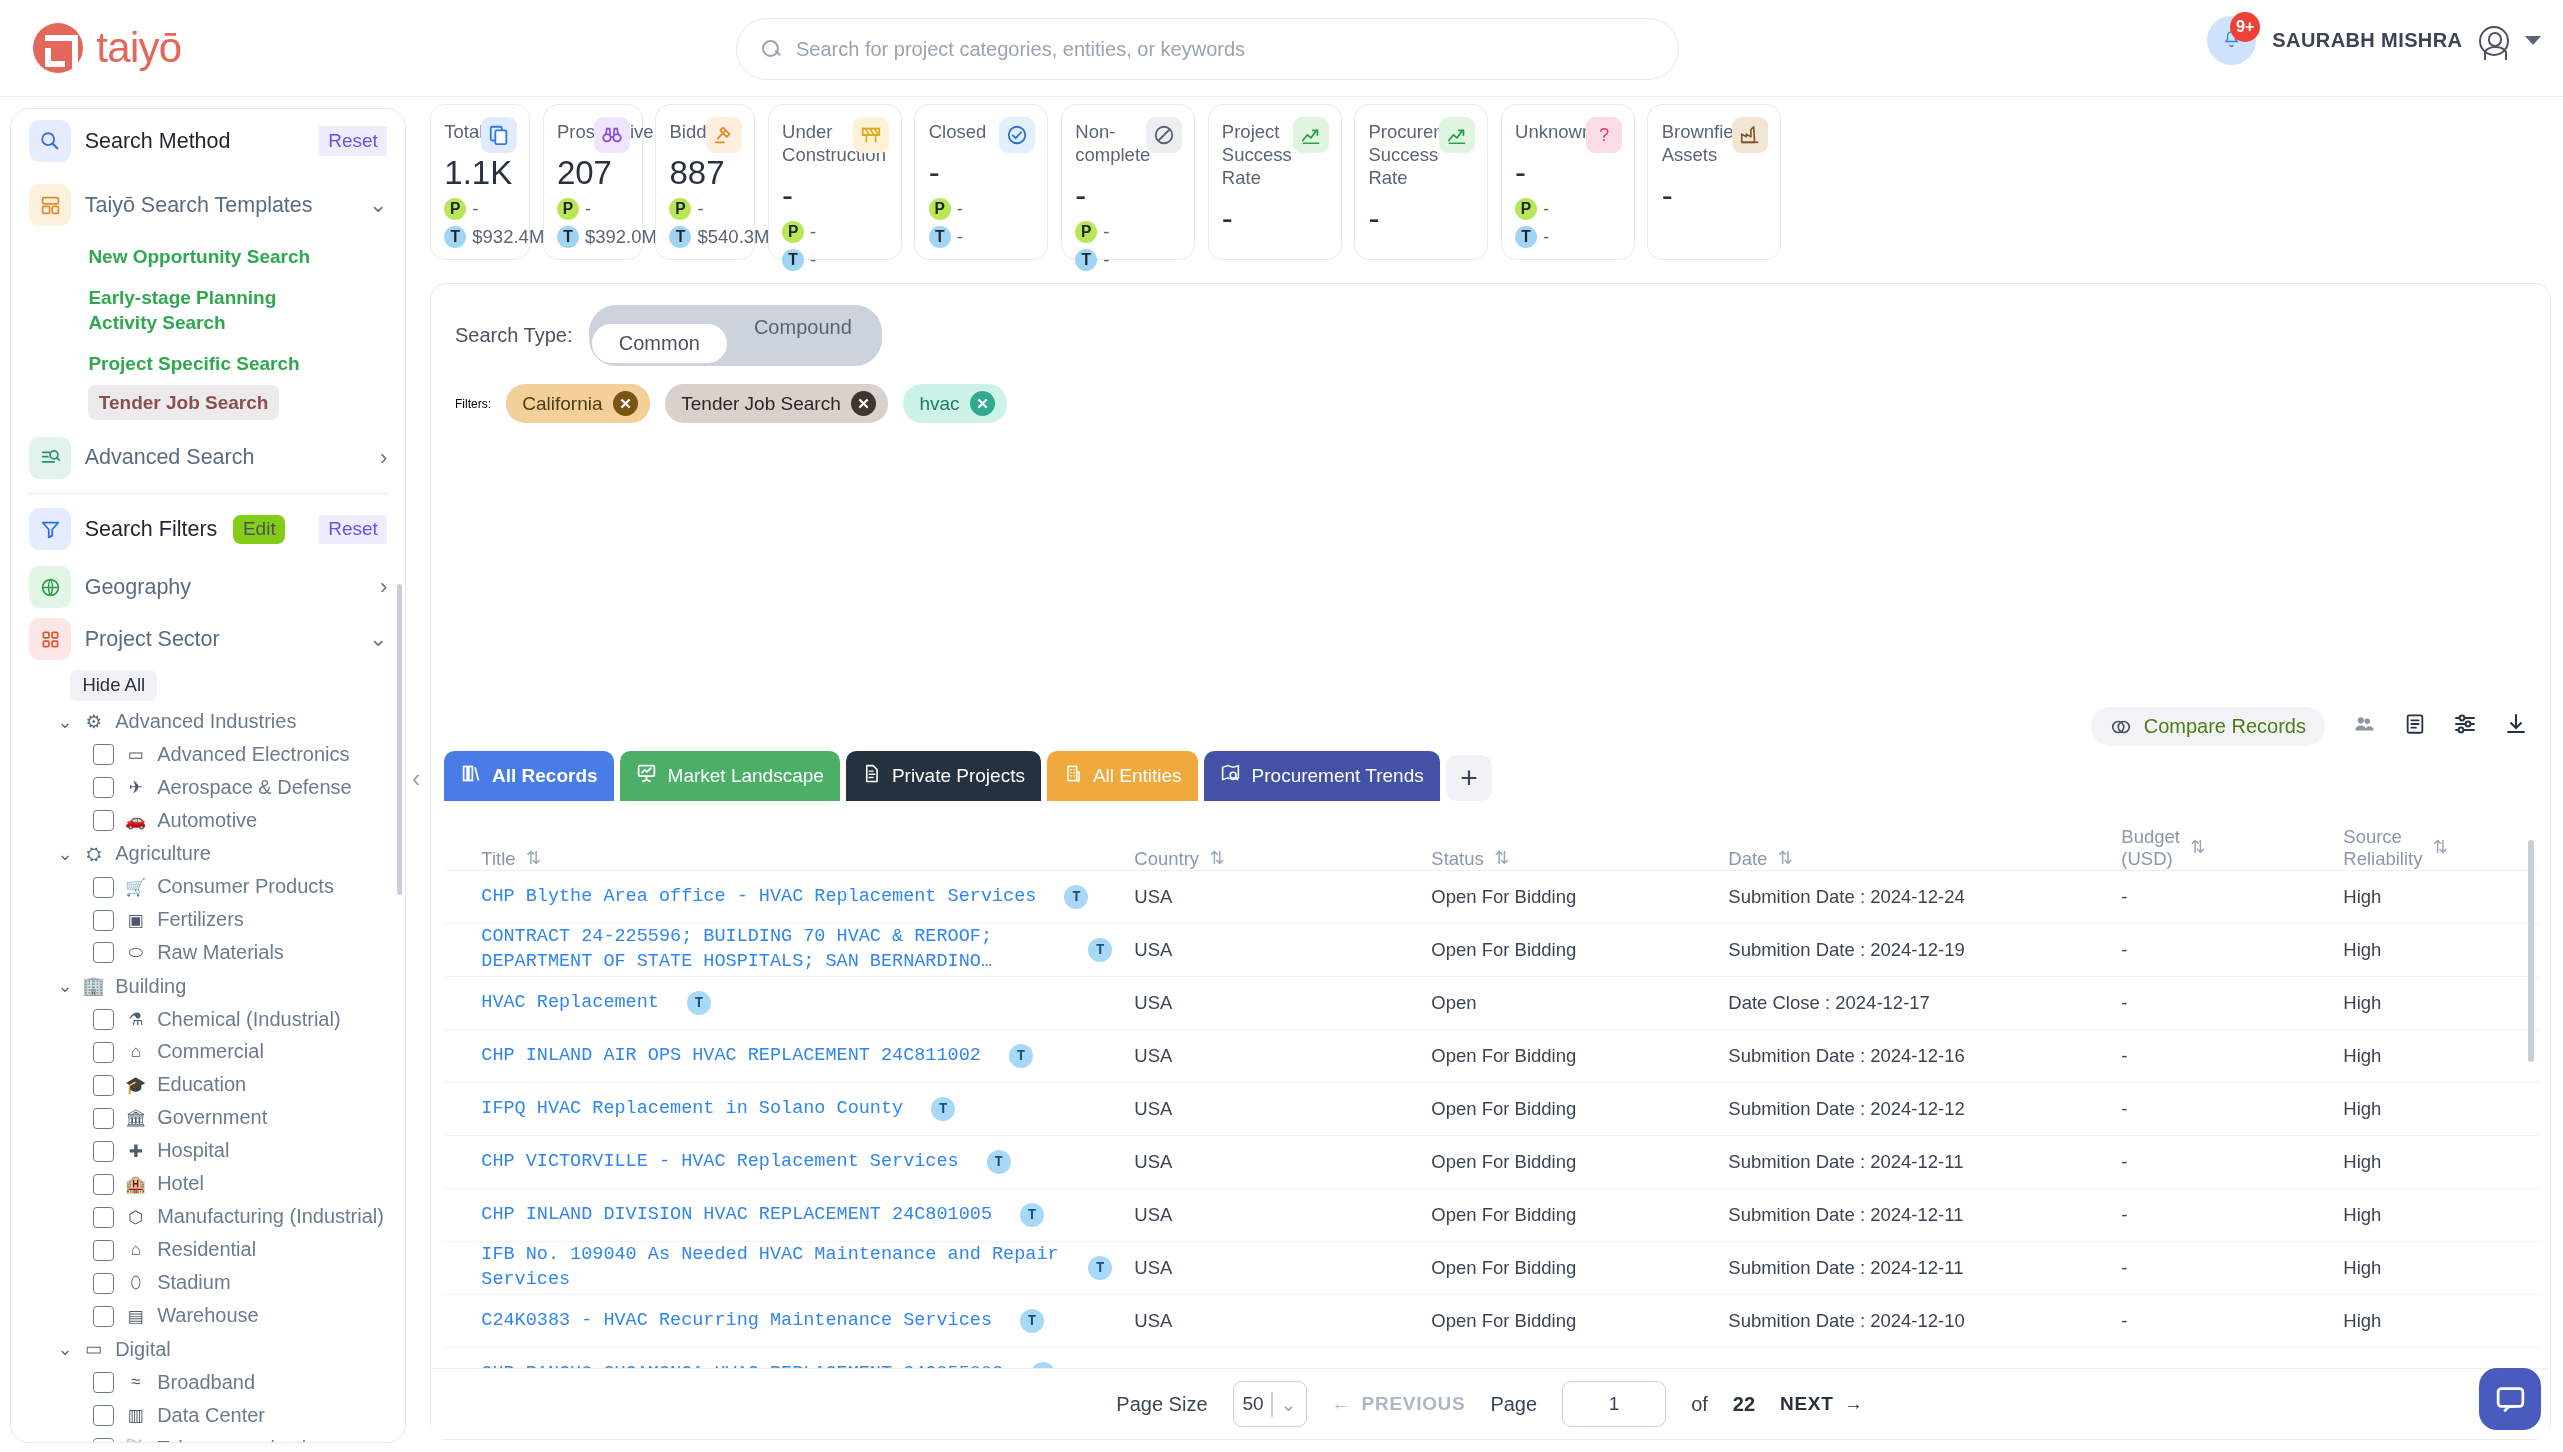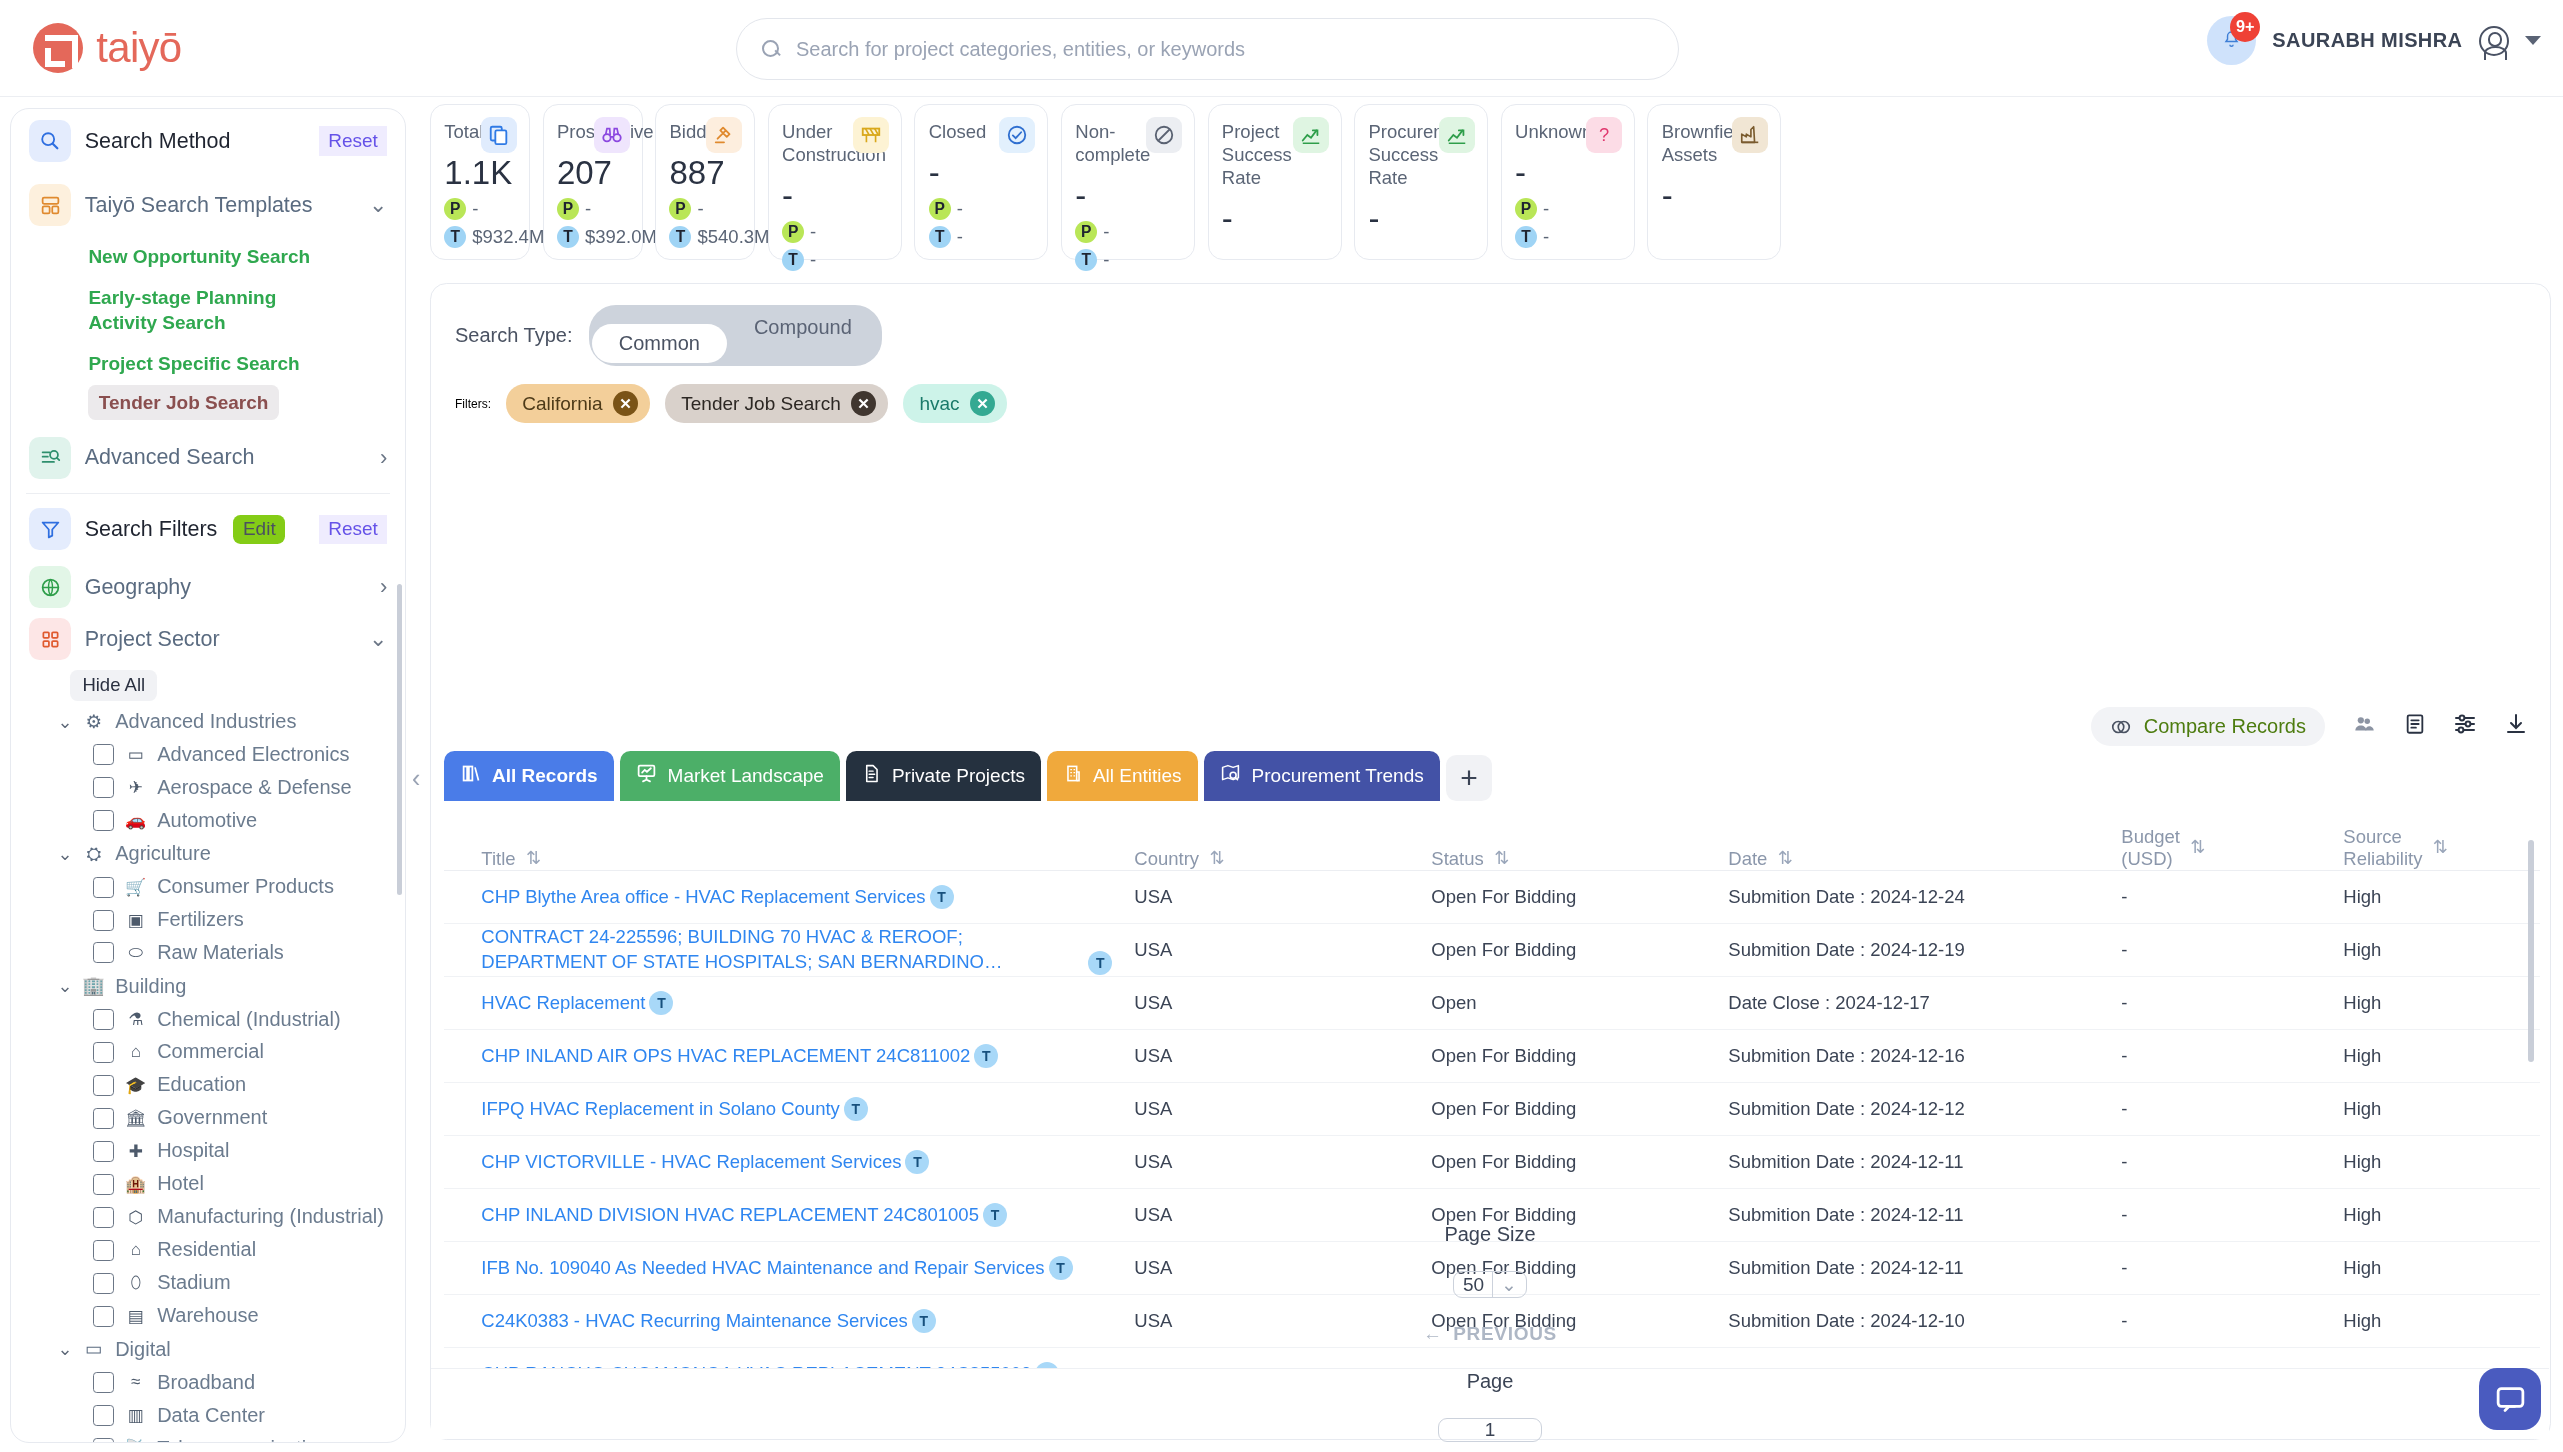--- a/index.html
+++ b/index.html
@@ -146,36 +146,36 @@
   .tab.t5 { background:#4352a6; }
   .tab-plus { background:#f1f2f5; color:#3b4455; font-size:30px; border-radius:10.4px;
     width:46px;height:46px;display:flex;align-items:center;justify-content:center; }
 
   
   .tbl { position:absolute; left:13.3px; top:519px; right:10.4px; bottom:71px; overflow:hidden; }
   .thead { display:flex; align-items:flex-end; height:68px; border-bottom:1.5px solid #eceef2; padding-left:37px; }
   .th { font-size:18.5px; color:#8b97ab; display:flex; align-items:center; gap:10.4px; line-height:1.2; }
   .sortic { font-size:18px; color:#9aa6ba; }
   .rowz { display:flex; align-items:center; border-bottom:1.5px solid #f0f2f5; padding-left:37px; min-height:53px; }
-  .c-title { width:653px; display:flex; align-items:flex-end; gap:4px; padding-right:22px; }
+  .c-title { width:653px; display:flex; align-items:center; gap:28px; padding-right:22px;font-family:Liberation Mono, monospace; }
   .c-title a { font-size:18.5px; color:#2f86f0; text-decoration:none; line-height:1.35; }
   .tbadge { width:24px;height:24px;border-radius:50%;background:#a8d8f8;color:#17507d;
     font-size:14px;font-weight:bold;display:flex;align-items:center;justify-content:center;flex:none; }
   .c-country { width:297px; font-size:18.5px; color:#3b4455; }
   .c-status { width:297px; font-size:18.5px; color:#3b4455; }
   .c-date { width:393px; font-size:18.5px; color:#3b4455; }
   .c-budget { width:222px; font-size:18.5px; color:#3b4455; }
   .c-src { width:193px; font-size:18.5px; color:#3b4455; }
   .w-title{width:653px;} .w-country{width:297px;} .w-status{width:297px;}
   .w-date{width:393px;} .w-budget{width:222px;} .w-src{width:193px;}
   .tbl-scroll { position:absolute; right:6px; top:37px; width:6px; height:222px; background:#c9ced8; border-radius:3px; }
 
   .pager { position:absolute; left:0; bottom:0; width:2118px; height:71px;
     background:#fff; display:flex; align-items:center; justify-content:center; gap:25px;
-    border-top:1.5px solid #eef0f4;flex-direction:column; }
+    border-top:1.5px solid #eef0f4; }
   .pager .lbl { font-size:20px; color:#3b4455; }
   .sel { width:74px; height:46px; border:1.5px solid #ccd2dc; border-radius:9px;
     display:flex; align-items:center; justify-content:space-between; padding:0 9px; font-size:19px; color:#3b4455; }
   .sel .divider { width:1.5px; height:25px; background:#ccd2dc; }
   .prev { display:flex;align-items:center;gap:10.4px;font-size:19px;color:#aeb7c5;font-weight:bold;letter-spacing:0.7px;}
   .next { display:flex;align-items:center;gap:10.4px;font-size:19px;color:#2a3242;font-weight:bold;letter-spacing:0.7px;}
   .pinput { width:104px;height:46px;border:1.5px solid #ccd2dc;border-radius:9px;
     display:flex;align-items:center;justify-content:center;font-size:19px;color:#3b4455;}
   .ofnum { font-size:20px; font-weight:bold; color:#2a3242; }
 

